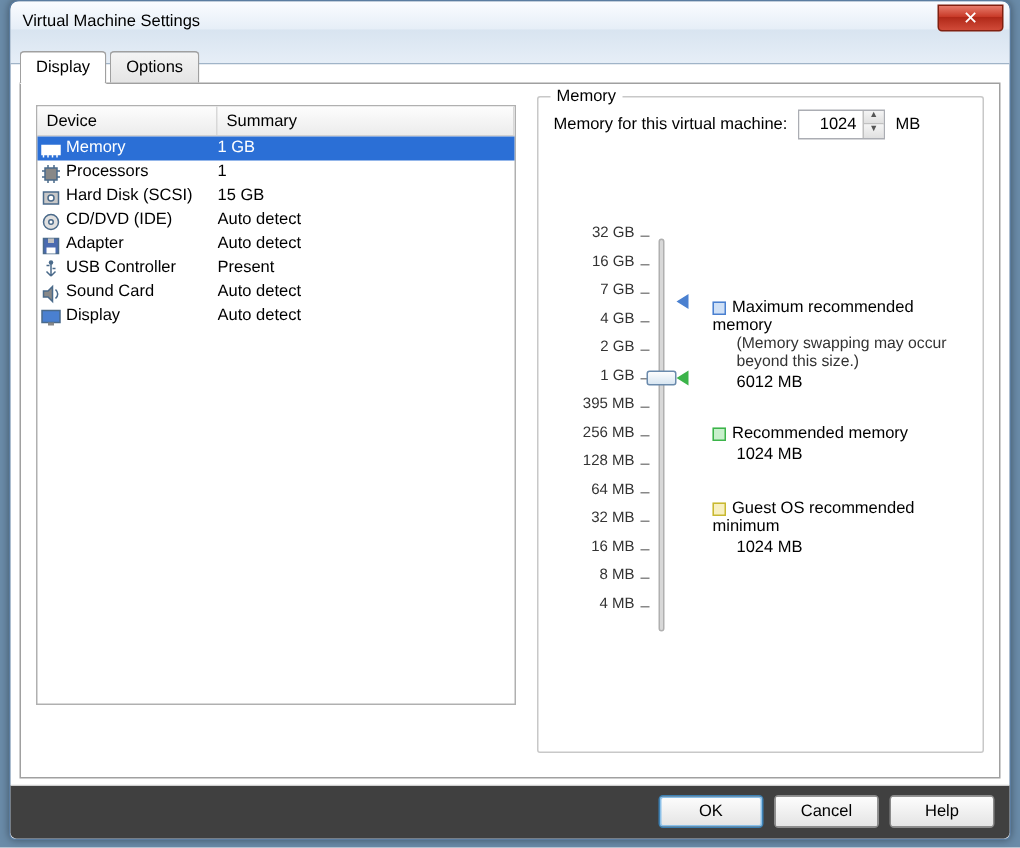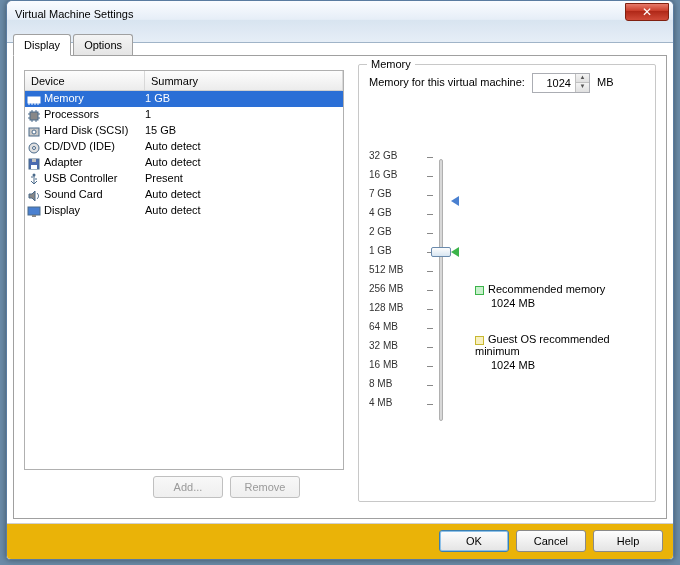--- a/index.html
+++ b/index.html
@@ -180,21 +180,21 @@
   .spinbox .spbtns div:first-child { border-bottom: 1px solid #c0c0c0; }
   .slider-wrap {
     position: absolute;
     left: 10px; top: 90px;
     width: 280px; height: 270px;
   }
   .tick {
     position: absolute;
     left: 0;
     width: 54px;
-    text-align: left;
+    text-align: right;
     font-size: 10px;
     color: #333;
   }
   .tickmark {
     position: absolute;
     left: 58px;
     width: 6px; height: 1px;
     background: #888;
   }
   .track {
@@ -236,21 +236,21 @@
     vertical-align: middle;
   }
   .legend .sub { color: #333; margin-left: 16px; font-size: 10.5px; }
   .legend .val { margin-left: 16px; margin-top: 2px; }
   .bottombar {
     position: absolute;
     left: 0; right: 0; bottom: 0;
     height: 36px;
     text-align: right;
     padding: 6px 10px 0 0;
-    background: #eab308;
+    background: #404040;
     border-top: 1px solid #d0d0d0;
     border-radius: 0 0 4px 4px;
   }
   svg.ic path, svg.ic rect, svg.ic circle { stroke-width: 1; }
 </style>
 </head>
 <body>
 
 <div class="window">
   <div class="titlebar">
@@ -334,24 +334,20 @@
               </div>
               <div class="devrow">
                 <span class="ic"><svg class="ic" viewBox="0 0 14 14">
                     <rect x="1" y="2" width="12" height="8" fill="#4a80d0" stroke="#4a6a8a"></rect>
                     <rect x="5" y="10" width="4" height="2" fill="#888"></rect>
                   </svg></span>
                 <span class="nm">Display</span>
                 <span class="sm">Auto detect</span>
               </div>
             </div>
-        </div>
-        <div class="btnrow">
-          <span class="winbtn disabled"><span>Add...</span></span>
-          <span class="winbtn disabled"><span>Remove</span></span>
         </div>
       </div>
 
       <div class="right-pane">
         <div class="grouplabel">Memory</div>
         <div class="memline">
           <span>Memory for this virtual machine:</span>
           <span class="spinbox">
             <input value="1024" style="">
             <span class="spbtns">
@@ -370,41 +366,46 @@
               <div class="tick" style="top: 14px;">16 GB</div>
               <div class="tickmark" style="top: 21px;"></div>
               <div class="tick" style="top: 33px;">7 GB</div>
               <div class="tickmark" style="top: 40px;"></div>
               <div class="tick" style="top: 52px;">4 GB</div>
               <div class="tickmark" style="top: 59px;"></div>
               <div class="tick" style="top: 71px;">2 GB</div>
               <div class="tickmark" style="top: 78px;"></div>
               <div class="tick" style="top: 90px;">1 GB</div>
               <div class="tickmark" style="top: 97px;"></div>
-              <div class="tick" style="top: 109px;">512 MB</div>
+              <div class="tick" style="top: 109px;">395 MB</div>
               <div class="tickmark" style="top: 116px;"></div>
               <div class="tick" style="top: 128px;">256 MB</div>
               <div class="tickmark" style="top: 135px;"></div>
               <div class="tick" style="top: 147px;">128 MB</div>
               <div class="tickmark" style="top: 154px;"></div>
               <div class="tick" style="top: 166px;">64 MB</div>
               <div class="tickmark" style="top: 173px;"></div>
               <div class="tick" style="top: 185px;">32 MB</div>
               <div class="tickmark" style="top: 192px;"></div>
               <div class="tick" style="top: 204px;">16 MB</div>
               <div class="tickmark" style="top: 211px;"></div>
               <div class="tick" style="top: 223px;">8 MB</div>
               <div class="tickmark" style="top: 230px;"></div>
               <div class="tick" style="top: 242px;">4 MB</div>
               <div class="tickmark" style="top: 249px;"></div>
             </div>
           <div id="thumb" class="thumb" style="top: 92px;"></div>
           <div id="mk-blue" class="marker blue" style="top: 40.7px;"></div>
           <div id="mk-green" class="marker green" style="top: 92px;"></div>
 
+          <div class="legend" style="top:44px">
+            <span class="sw" style="background:#cfe0f6;border-color:#4a80d0"></span><span>Maximum recommended memory</span>
+            <div class="sub">(Memory swapping may occur beyond this size.)</div>
+            <div class="val">6012 MB</div>
+          </div>
           <div class="legend" style="top:128px">
             <span class="sw" style="background:#c8f0cc;border-color:#3cb44a"></span><span>Recommended memory</span>
             <div class="val">1024 MB</div>
           </div>
           <div class="legend" style="top:178px">
             <span class="sw" style="background:#f8f0c0;border-color:#c8b830"></span><span>Guest OS recommended minimum</span>
             <div class="val">1024 MB</div>
           </div>
         </div>
       </div>

